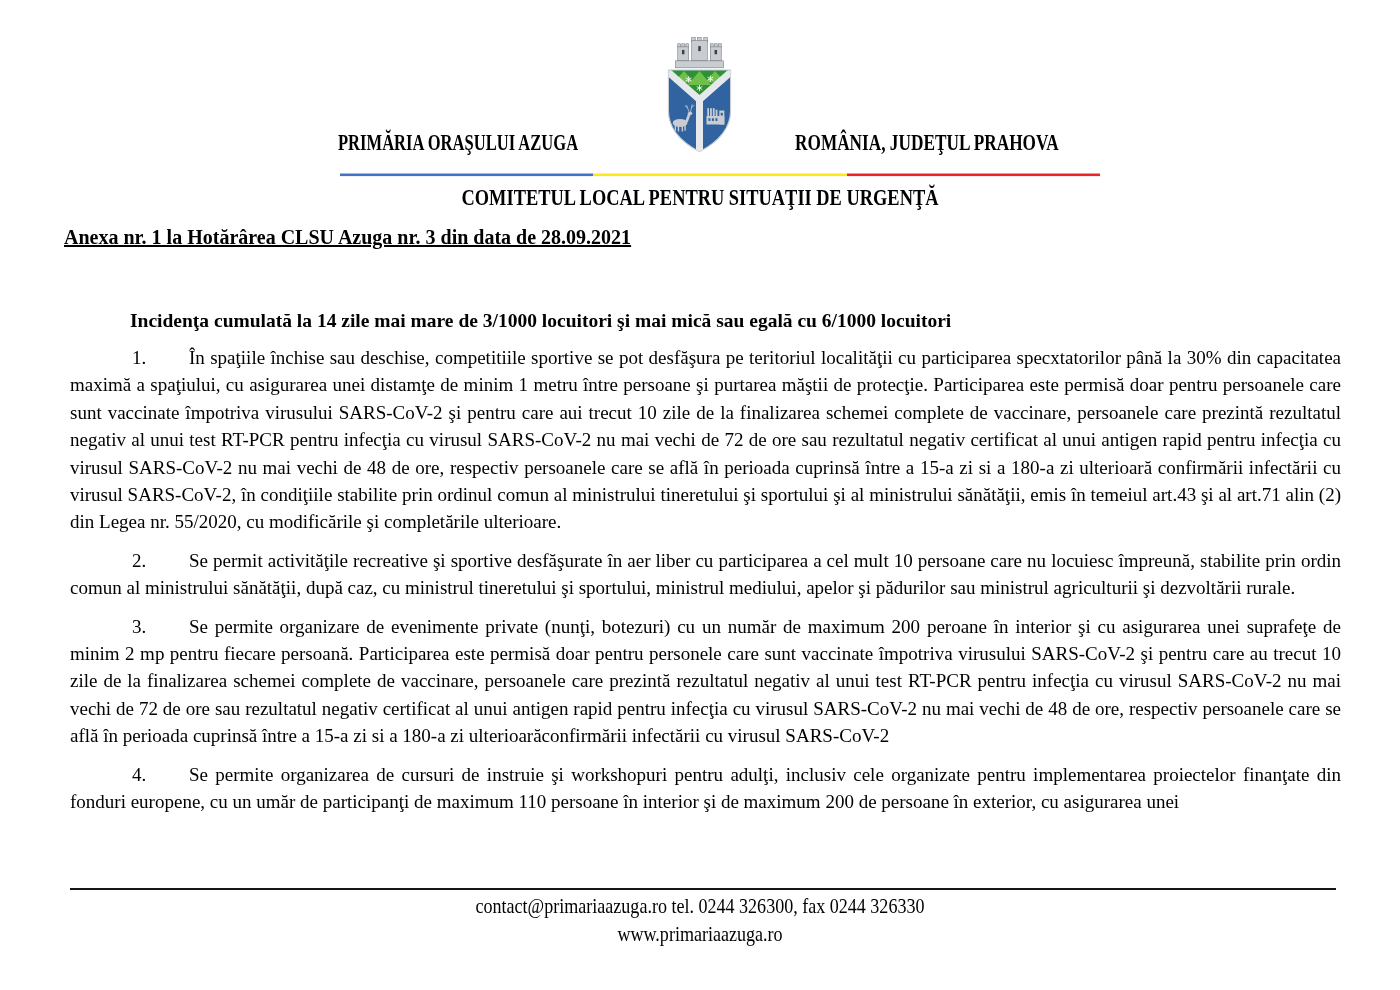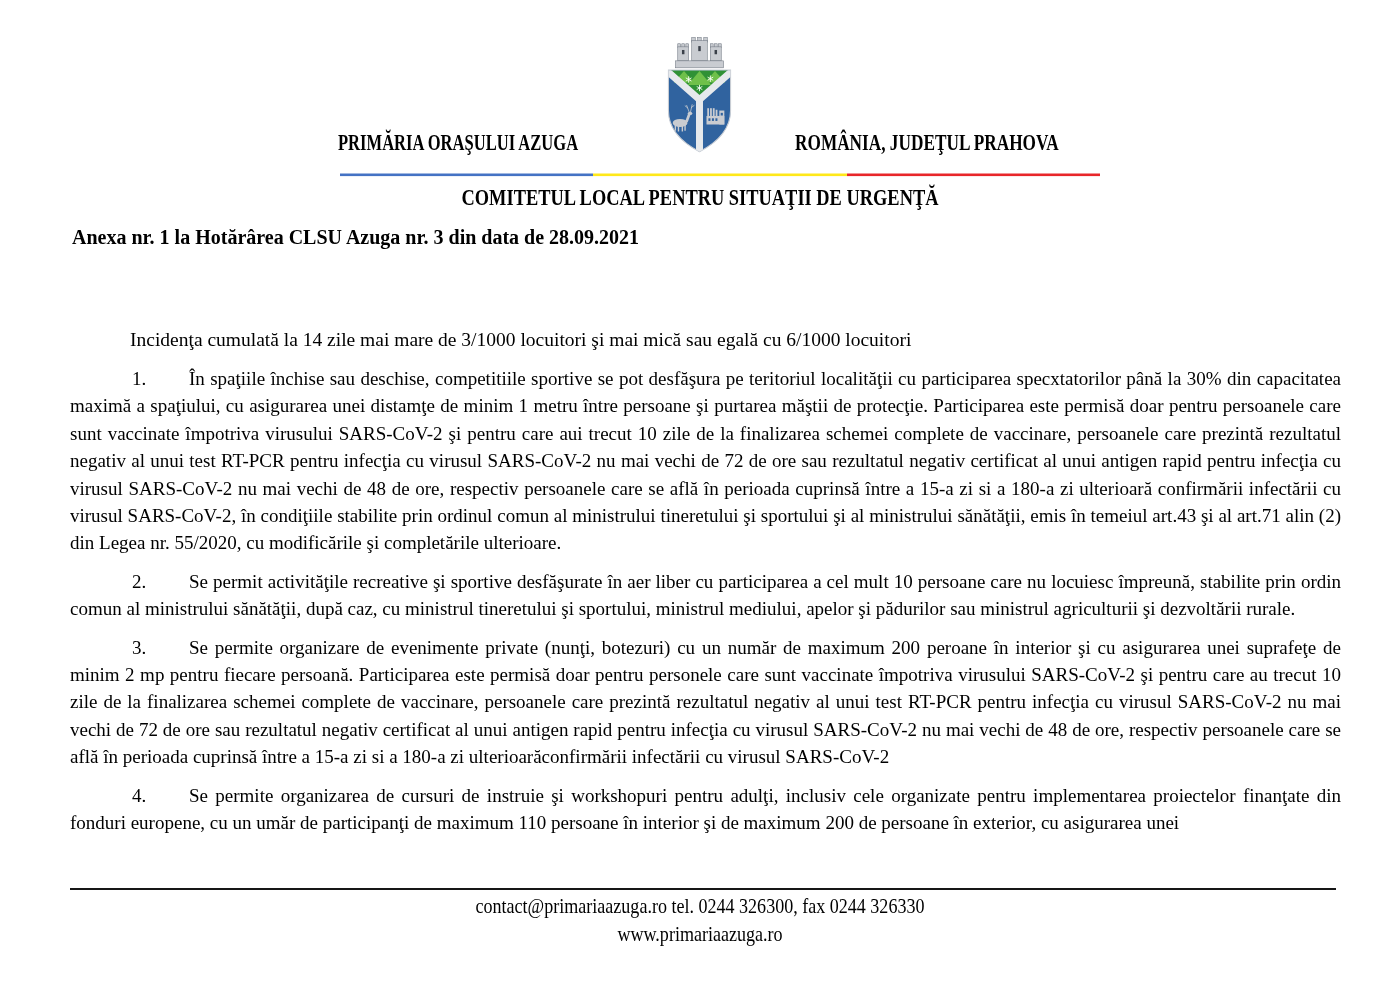--- a/index.html
+++ b/index.html
@@ -28,31 +28,31 @@
 
   .tricolor { position:absolute; left:340px; top:173px; width:760px; height:4px; }
 
   .committee {
     position:absolute; left:0; top:185px; width:1400px; text-align:center;
     font-size:23px; font-weight:bold; white-space:nowrap;
     transform:scaleX(0.80); transform-origin:center top;
   }
 
   .annex {
-    position:absolute; left:72px; top:226px;
-    font-size:20px; font-weight:bold; white-space:nowrap;
+    position:absolute; left:64px; top:226px;
+    font-size:20px; font-weight:bold; white-space:nowrap;text-decoration:underline;
   }
 
   .subject {
-    position:absolute; left:130px; top:329px;
-    font-size:19.5px; font-weight:normal; white-space:nowrap;
+    position:absolute; left:130px; top:310px;
+    font-size:19.5px; font-weight:bold; white-space:nowrap;
   }
 
   .body-text {
-    position:absolute; left:70px; top:365px; width:1271px;
+    position:absolute; left:70px; top:344px; width:1271px;
     font-size:19px; line-height:27.4px; text-align:justify;
   }
   .para { margin:0 0 11px 0; text-indent:62px; }
   .pnum { display:inline-block; width:57px; text-indent:0; }
 
   .footer-rule { position:absolute; left:70px; top:888px; width:1266px; height:2px; background:#161616; }
   .footer-contact {
     position:absolute; left:0; top:893px; width:1400px; text-align:center;
     font-size:22px; white-space:nowrap;
     transform:scaleX(0.82); transform-origin:center top;

